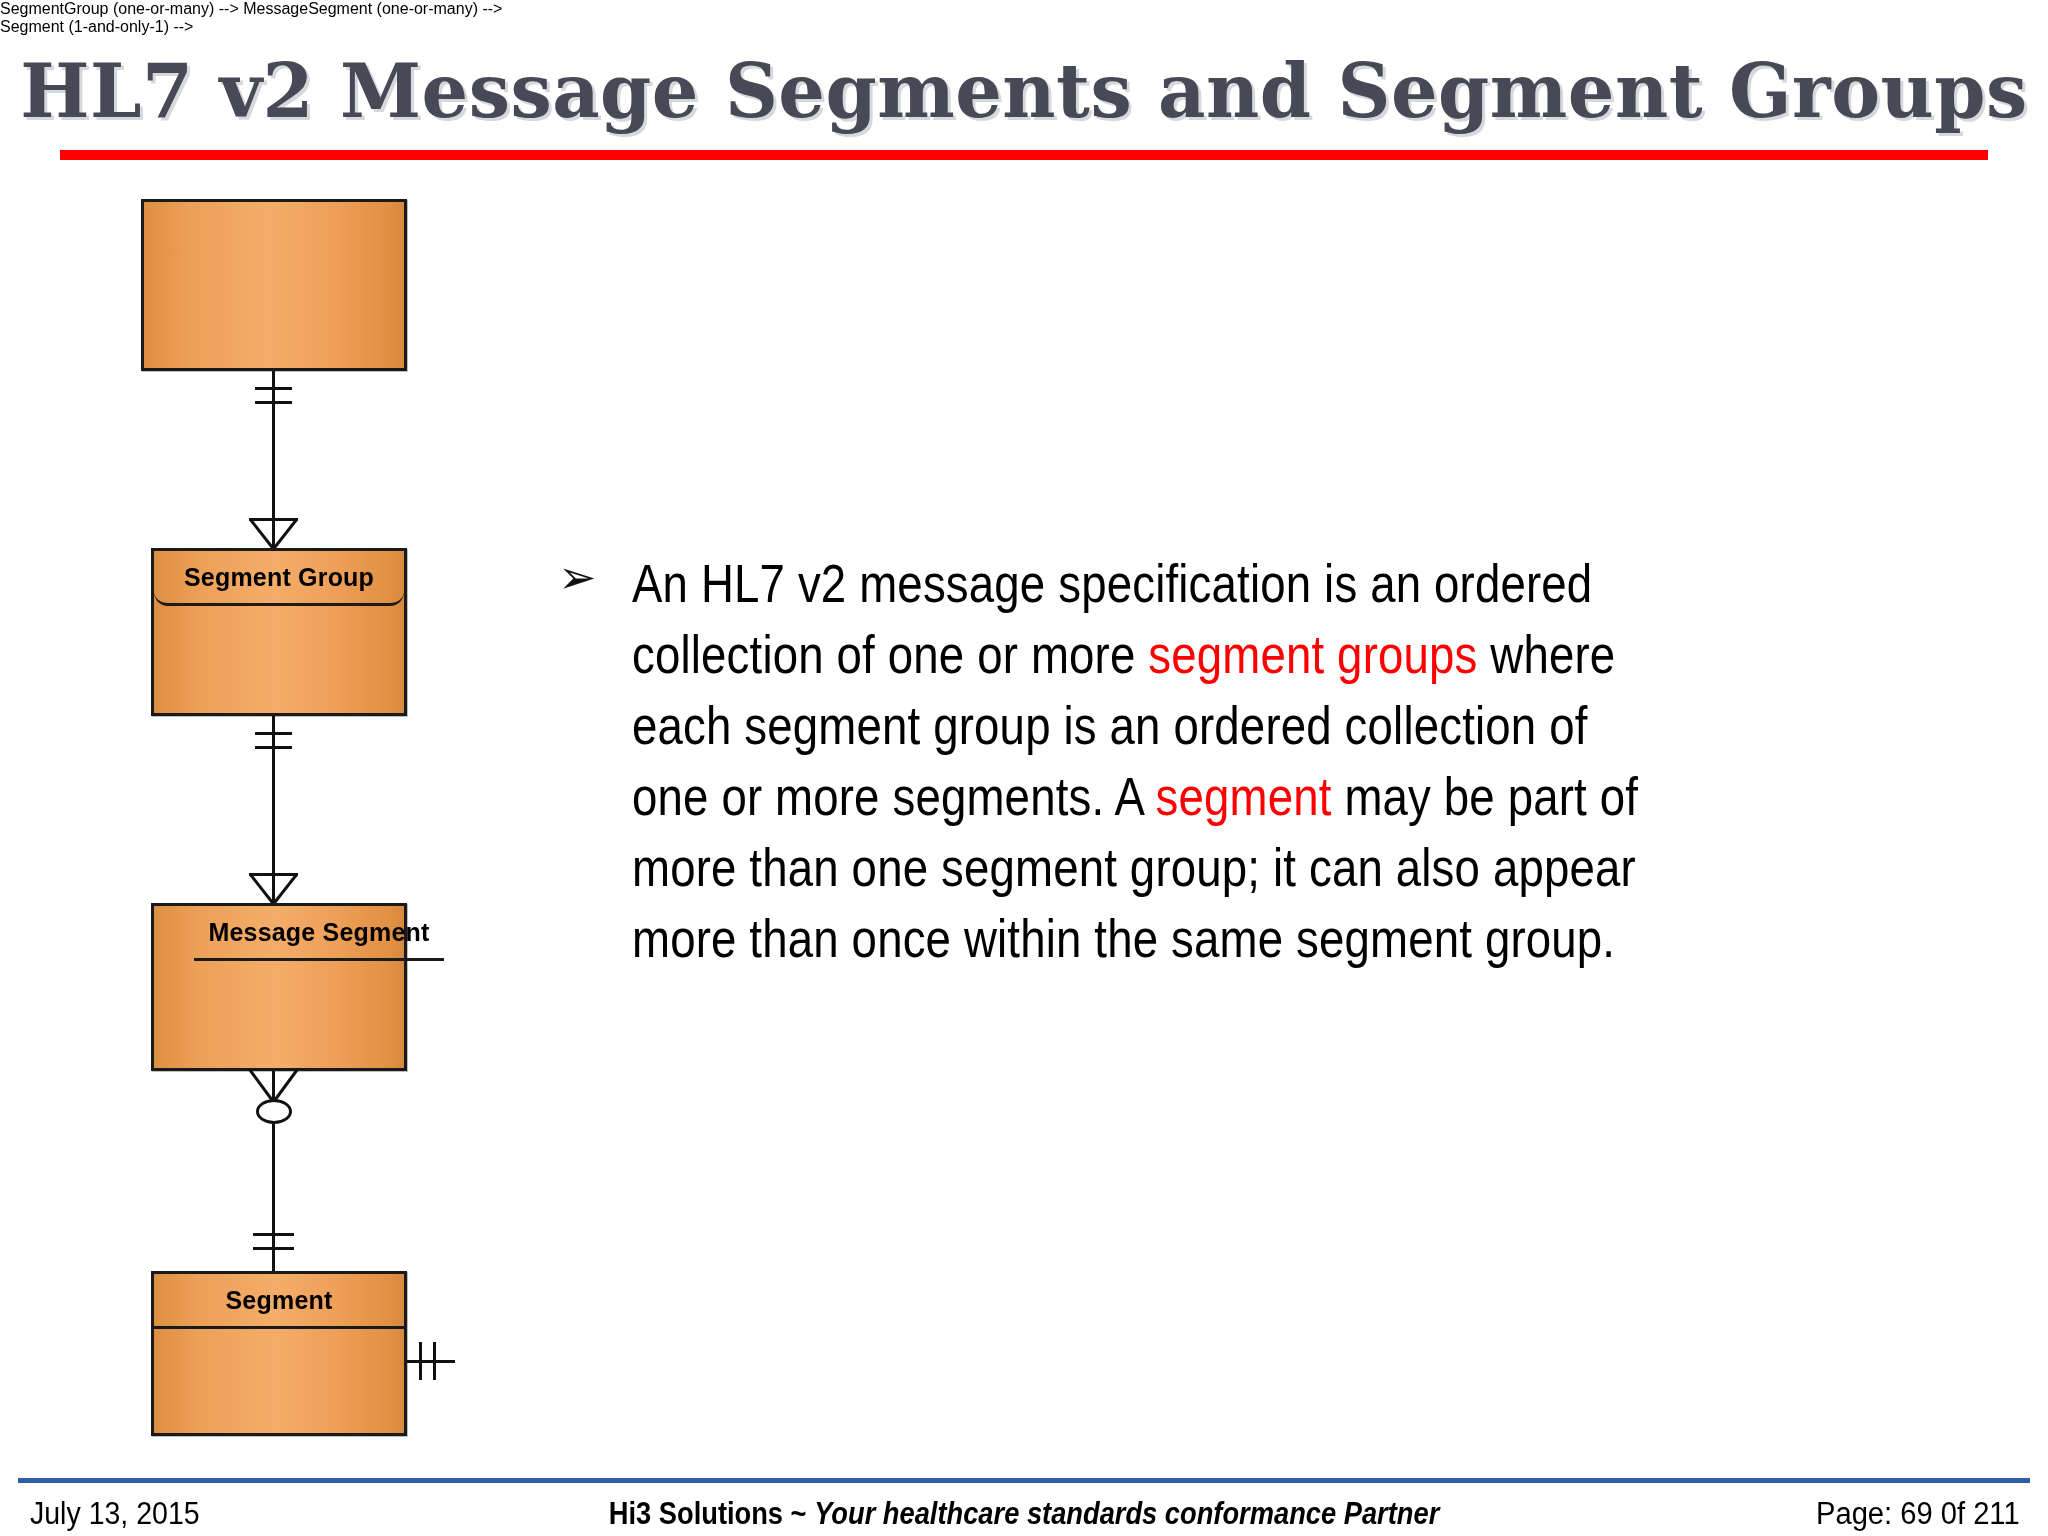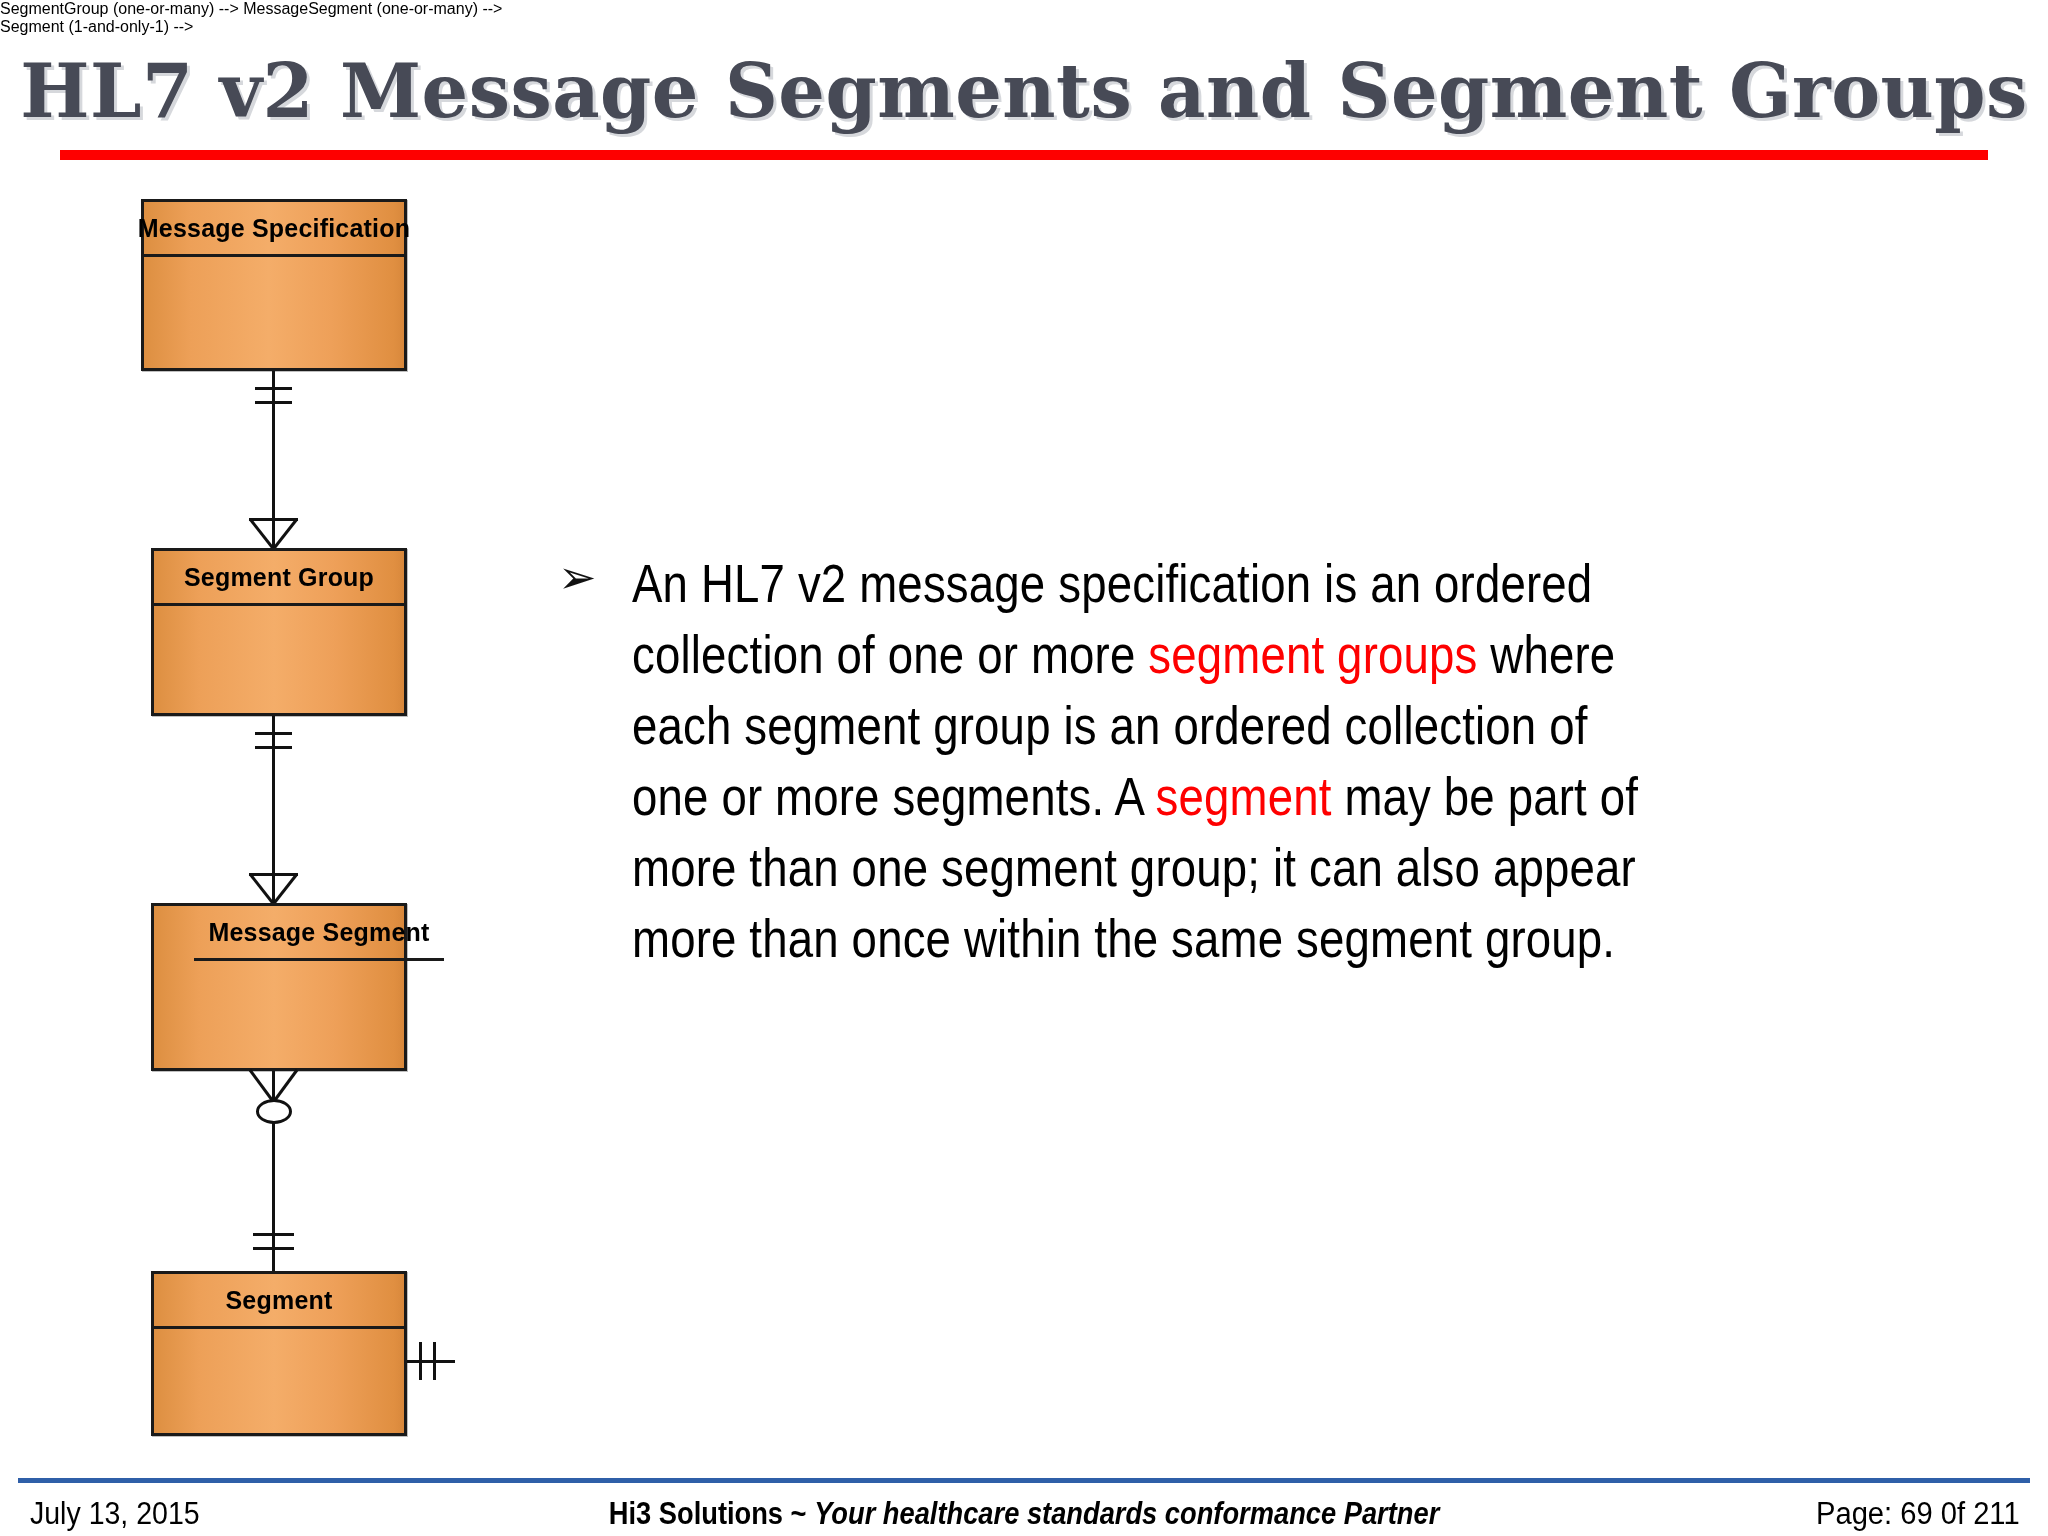--- a/index.html
+++ b/index.html
@@ -172,23 +172,20 @@
 </head>
 <body>
 
 <div id="slide-title">HL7 v2 Message Segments and Segment Groups</div>
 <div id="title-rule"></div>
 
 <div id="diagram">
 
   
   <div class="erd-box" style="left:141px; top:199px; width:266px; height:172px;">
-    <div class="erd-head" style="height:55px;">
-      <span>Message Specification</span>
-    </div>
     <div class="erd-body" style="height:114px;"></div>
   </div>
 
    SegmentGroup (one-or-many) --&gt;
   <div class="conn" style="left:272px; top:371px; width:3px; height:177px;">
     <div class="vline" style="height:177px;"></div>
 
     <div class="hbar" style="left:-17px; top:16px; width:37px;"></div>
     <div class="hbar" style="left:-17px; top:30px; width:37px;"></div>
 
@@ -196,21 +193,21 @@
     <div class="crow" style="left:-24px; top:146px; width:51px; height:32px;">
       <svg width="51" height="32" viewBox="0 0 51 32">
         <line x1="25.5" y1="32" x2="2" y2="2" stroke="#111" stroke-width="3"></line>
         <line x1="25.5" y1="32" x2="49" y2="2" stroke="#111" stroke-width="3"></line>
       </svg>
     </div>
   </div>
 
   
   <div class="erd-box" style="left:151px; top:548px; width:256px; height:168px;">
-    <div class="erd-head" style="height:55px;">
+    <div class="erd-head" style="height:55px;border-radius:14px;">
       <span>Segment Group</span>
     </div>
     <div class="erd-body" style="height:110px;"></div>
   </div>
 
    MessageSegment (one-or-many) --&gt;
   <div class="conn" style="left:272px; top:716px; width:3px; height:190px;">
     <div class="vline" style="height:190px;"></div>
     <div class="hbar" style="left:-17px; top:16px; width:37px;"></div>
     <div class="hbar" style="left:-17px; top:30px; width:37px;"></div>

